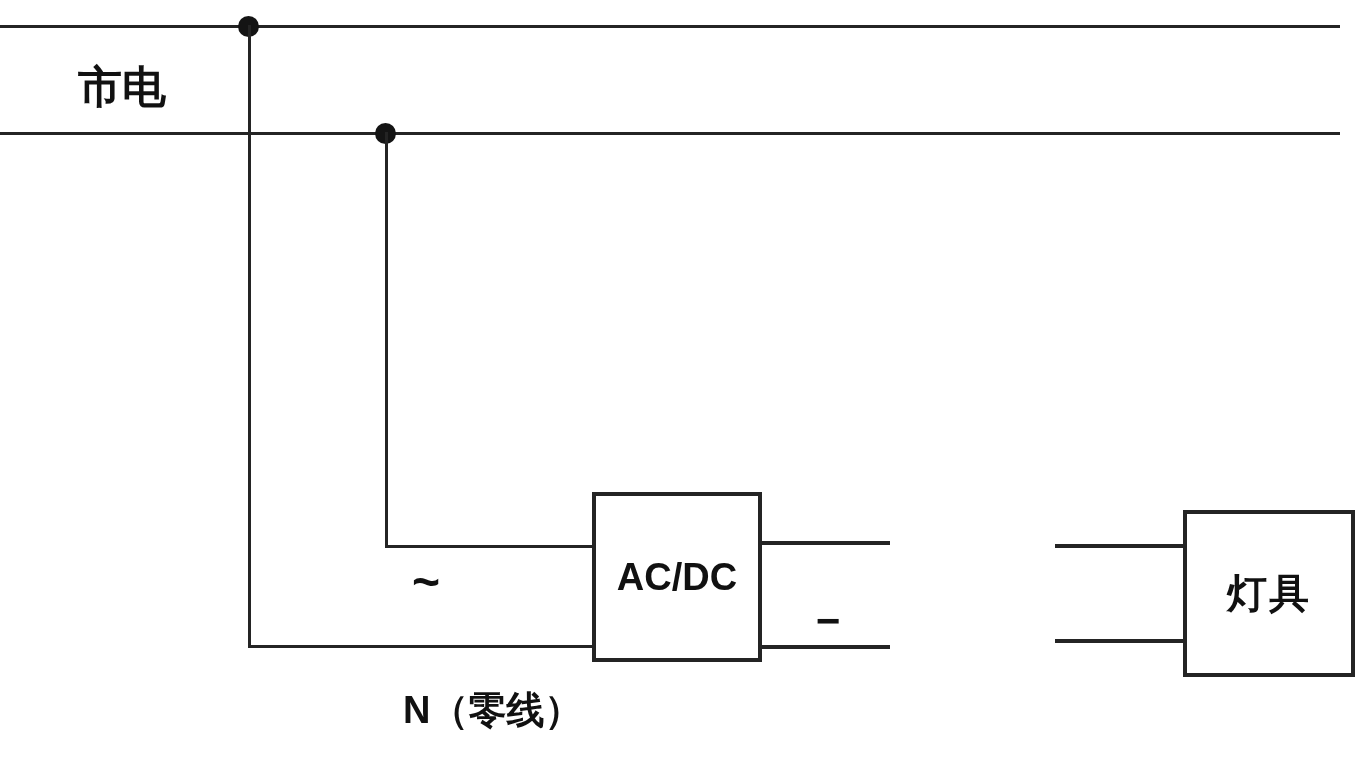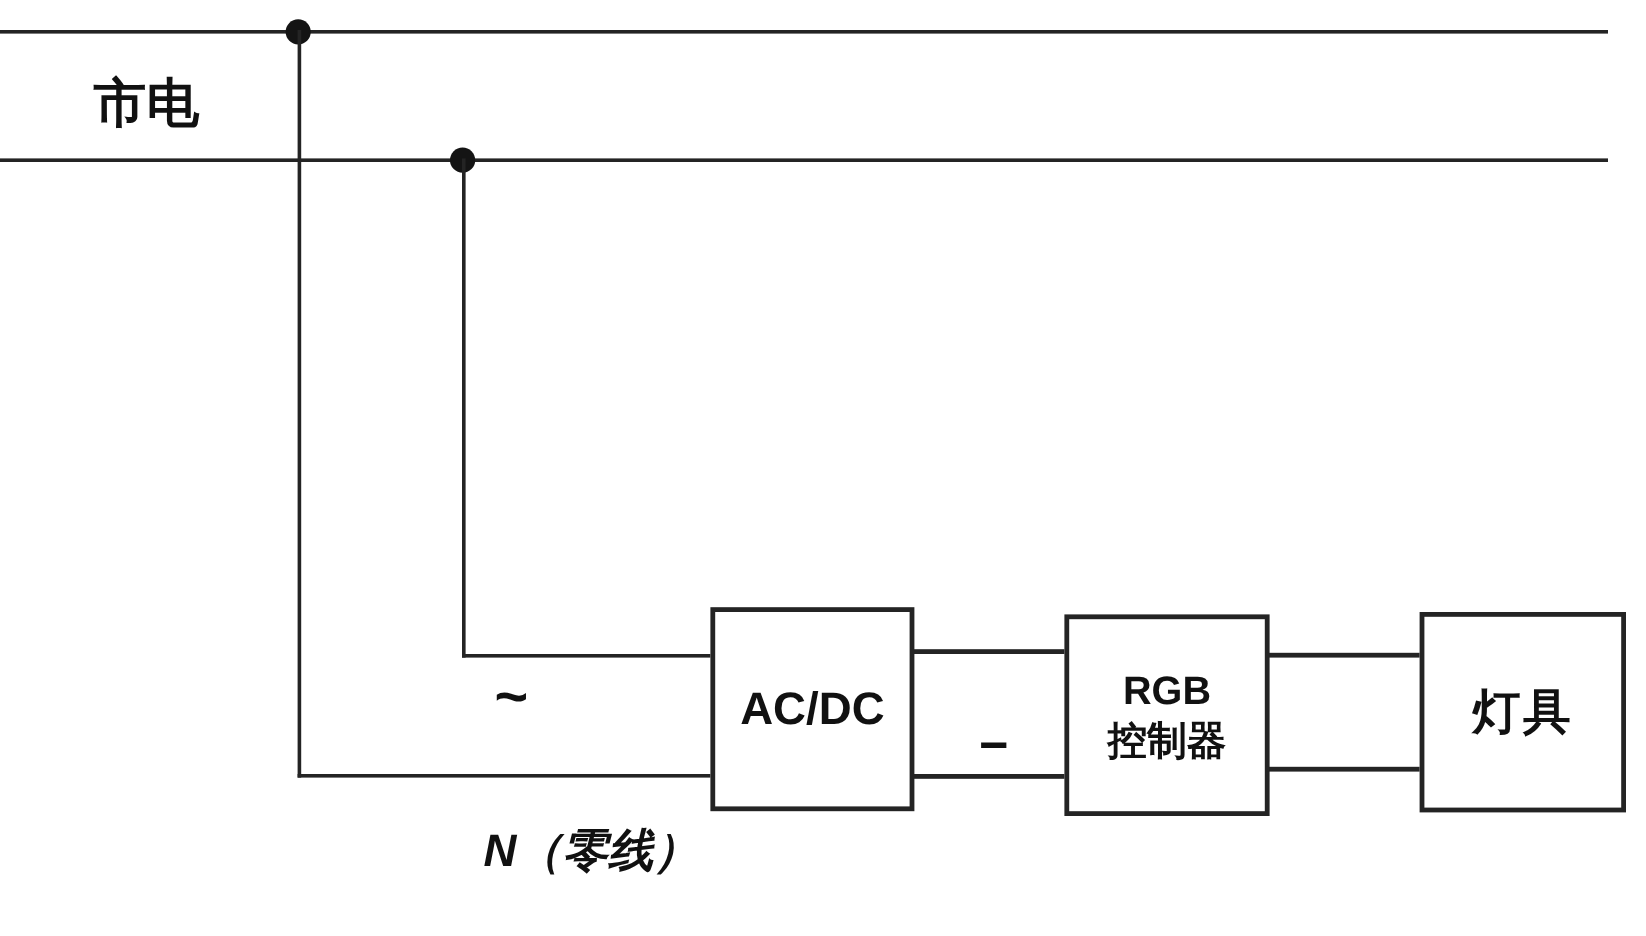--- a/index.html
+++ b/index.html
@@ -53,23 +53,23 @@
   #mains-label  { left: 78px; top: 63px; font-size: 44px; }
   #dot-top      { left: 238px; top: 16px; }
   #dot-bottom   { left: 375px; top: 123px; }
   
   #neutral-vert { left: 248px; top: 25px;  height: 623px; }
   #neutral-horz { left: 248px; top: 645px; width: 346px; }
   #live-vert    { left: 385px; top: 132px; height: 416px; }
   #live-horz    { left: 385px; top: 545px; width: 209px; }
   #live-label    { left: 403px; top: 486px; font-size: 38px; }
   #ac-tilde      { left: 412px; top: 556px; font-size: 48px; }
-  #neutral-label { left: 403px; top: 690px; font-size: 38px; font-style: italic; }
+  #neutral-label { left: 403px; top: 690px; font-size: 38px; }
   
-  #box-acdc { left: 592px; top: 506px; width: 170px; height: 170px; font-size: 38px; }
+  #box-acdc { left: 592px; top: 492px; width: 170px; height: 170px; font-size: 38px; }
   #voltage-label { left: 746px; top: 462px; font-size: 38px; }
   #dc-pos-wire { left: 760px; top: 541px; width: 130px; }
   #dc-neg-wire { left: 760px; top: 645px; width: 130px; }
   #minus-label { left: 806px; top: 598px; width: 44px; font-size: 42px; text-align: center; }
   
   #box-rgb { left: 887px; top: 512px; width: 171px; height: 168px; font-size: 33px; white-space: pre-line; line-height: 1.25; }
   #rgb-lamp-top    { left: 1055px; top: 544px; width: 131px; }
   #rgb-lamp-bottom { left: 1055px; top: 639px; width: 131px; }
   
   #box-lamp { left: 1183px; top: 510px; width: 172px; height: 167px; font-size: 40px; letter-spacing: 2px; }
@@ -91,20 +91,18 @@
   <div class="wire wire-h" id="live-horz"></div>
 
   <div class="lbl" id="ac-tilde">~</div>
   <div class="lbl" id="neutral-label">N（零线）</div>
 
   <div class="box" id="box-acdc">AC/DC</div>
   <div class="wire wire-thick" id="dc-pos-wire"></div>
   <div class="wire wire-thick" id="dc-neg-wire"></div>
   <div class="lbl" id="minus-label">−</div>
 
-  <div class="box" id="box-rgb">RGB
-控制器</div>
   <div class="wire wire-thick" id="rgb-lamp-top"></div>
   <div class="wire wire-thick" id="rgb-lamp-bottom"></div>
 
   <div class="box" id="box-lamp">灯具</div>
 
 </div>
 
 </body></html>

